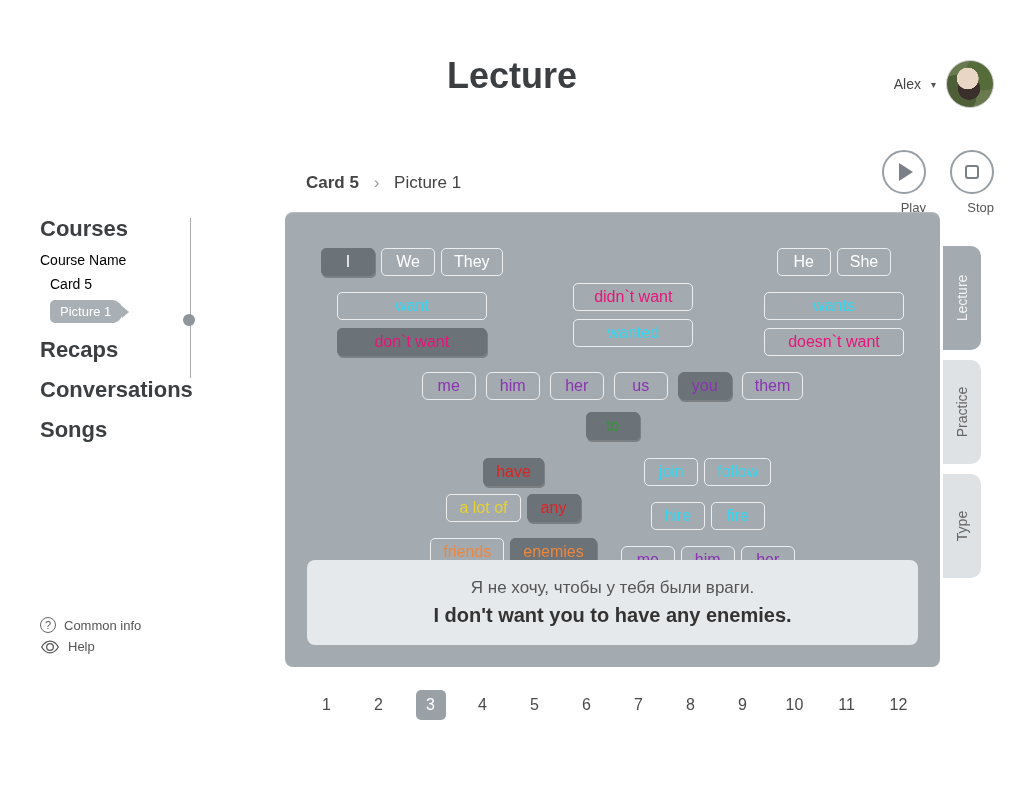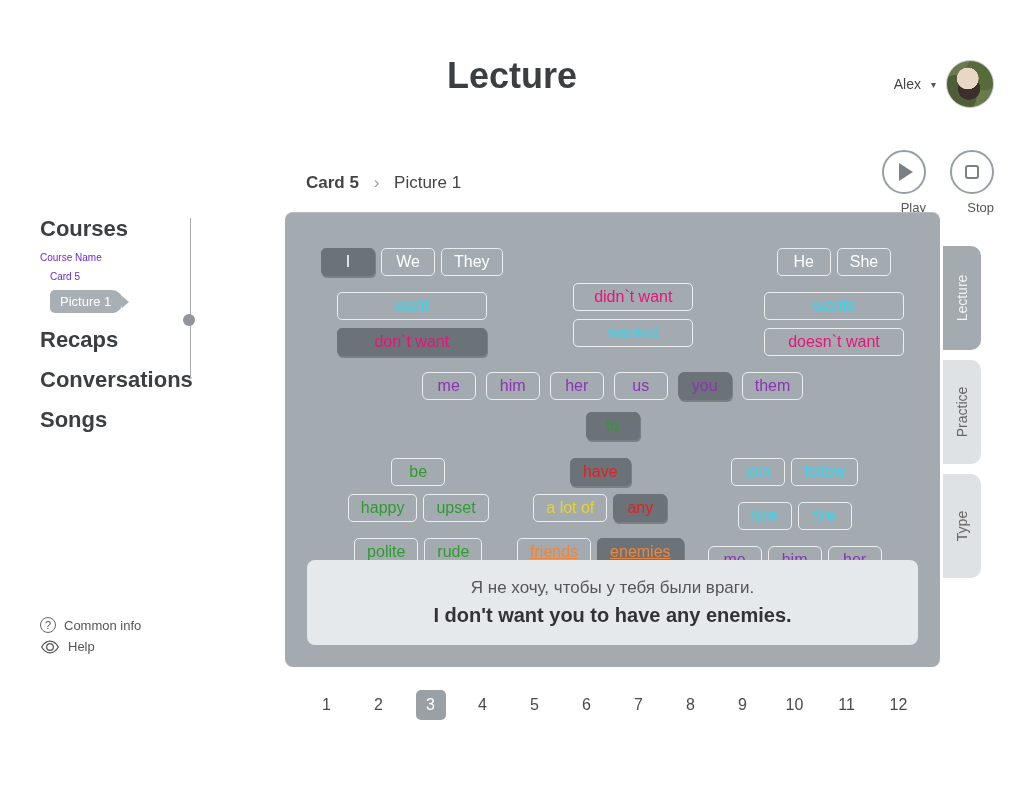--- a/index.html
+++ b/index.html
@@ -31,21 +31,21 @@
   .crumb .strong{font-weight:700;}
   .crumb .sep{margin:0 10px;color:#999;}
   .playstop{margin-left:auto;display:flex;gap:24px;}
   .pc{display:flex;flex-direction:column;align-items:flex-end;gap:6px;}
   .circ{width:44px;height:44px;border-radius:50%;border:2px solid #979ea4;display:flex;align-items:center;justify-content:center;}
   .play-tri{width:0;height:0;border-left:14px solid #7b8086;border-top:9px solid transparent;border-bottom:9px solid transparent;margin-left:4px;}
   .stop-sq{width:14px;height:14px;border:2px solid #7b8086;border-radius:3px;}
   .plab{font-size:13px;color:#555;}
   .sidebar{position:absolute;left:40px;top:212px;width:200px;}
   .sec-h{font-size:22px;font-weight:800;margin:14px 0 6px;}
-  .nav-item{font-size:10px;padding:4px 0;color:#6d28d9;}
+  .nav-item{font-size:14px;padding:4px 0;color:#000000;}
   .nav-sub{padding-left:10px;}
   .nav-pic{display:inline-block;background:#a9b0b5;color:white;padding:4px 12px 4px 10px;border-radius:6px 14px 14px 6px;font-size:13px;margin-top:4px;position:relative;}
   .nav-pic::after{content:"";position:absolute;right:-6px;top:50%;transform:translateY(-50%);border-left:7px solid #a9b0b5;border-top:6px solid transparent;border-bottom:6px solid transparent;}
   .timeline{position:absolute;left:190px;top:218px;height:160px;border-left:1.5px solid #aaa;}
   .timeline-dot{position:absolute;left:183px;top:314px;width:12px;height:12px;border-radius:50%;background:#8f969b;}
   .footer-help{position:absolute;left:40px;bottom:140px;}
   .hline{font-size:13px;color:#555;display:flex;align-items:center;gap:8px;margin:6px 0;}
   .icon-q{width:16px;height:16px;border-radius:50%;border:1.5px solid #666;display:flex;align-items:center;justify-content:center;font-size:11px;color:#555;}
   .icon-eye{width:20px;height:14px;display:flex;align-items:center;justify-content:center;}
   .icon-eye svg{width:20px;height:14px;display:block;}
@@ -58,21 +58,21 @@
   .grid{position:absolute;inset:36px 36px 110px 36px;}
   .row{display:flex;gap:10px;margin-bottom:8px;justify-content:center;}
   .row.tight{gap:6px;}
   .pill{border:1.5px solid rgba(255,255,255,.78);border-radius:5px;padding:3px 12px;font-size:16px;line-height:20px;min-width:54px;text-align:center;white-space:nowrap;}
   .pill.white{color:#fff;}
   .pill.green{color:var(--green);}
   .pill.cyan{color:var(--cyan);}
   .pill.yellow{color:var(--yellow);}
   .pill.magenta{color:var(--magenta);}
   .pill.red{color:var(--red);}
-  .pill.orange{color:var(--orange);text-decoration:underline;}
+  .pill.orange{color:var(--orange);}
   .pill.purple{color:var(--purple);border-radius:6px;}
   .pill.dark{background:var(--dark-pill);border-color:var(--dark-pill);box-shadow:1px 2px 0 rgba(0,0,0,.25);}
   .pill.wide{min-width:150px;}
   .bottom-box{position:absolute;left:22px;right:22px;bottom:22px;background:var(--panel);border-radius:8px;padding:18px 28px;text-align:center;}
   .ru{font-size:17px;color:#555;}
   .en{font-size:20px;font-weight:700;color:#333;margin-top:6px;}
   .pager{position:absolute;left:285px;width:655px;top:690px;display:flex;justify-content:center;gap:22px;}
   .pg{width:30px;height:30px;display:flex;align-items:center;justify-content:center;border-radius:5px;font-size:16px;color:#4a4a4a;}
   .pg.active{background:#9aa1a6;color:white;}
   .block-columns{display:flex;justify-content:space-between;gap:34px;align-items:flex-start;}
@@ -176,35 +176,20 @@
       <span class="pill purple dark">you</span>
       <span class="pill purple">them</span>
     </div>
 
     <div class="row" style="margin-top:12px">
       <span class="pill green dark">to</span>
     </div>
 
     <div class="lower">
       <div class="subcol">
-        <span class="pill green">be</span>
-        <div class="row tight">
-              <span class="pill green">happy</span>
-              <span class="pill green">upset</span>
-            </div>
-        <div class="row tight">
-              <span class="pill green">polite</span>
-              <span class="pill green">rude</span>
-            </div>
-        <div class="row tight">
-              <span class="pill green">healthy</span>
-              <span class="pill green">drunk</span>
-            </div>
-      </div>
-      <div class="subcol">
         <span class="pill red dark">have</span>
         <div class="row tight">
               <span class="pill yellow">a lot of</span>
               <span class="pill red dark">any</span>
             </div>
         <div class="row tight">
               <span class="pill orange">friends</span>
               <span class="pill orange dark">enemies</span>
             </div>
         <div class="row tight">

